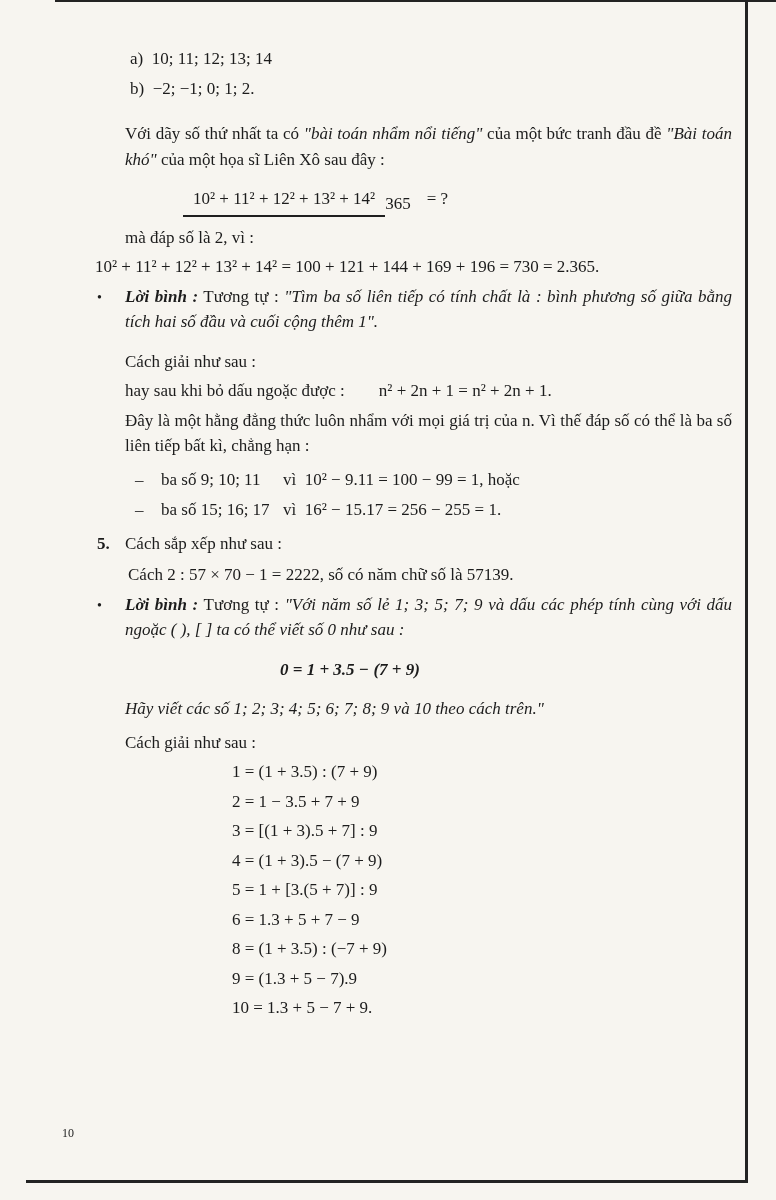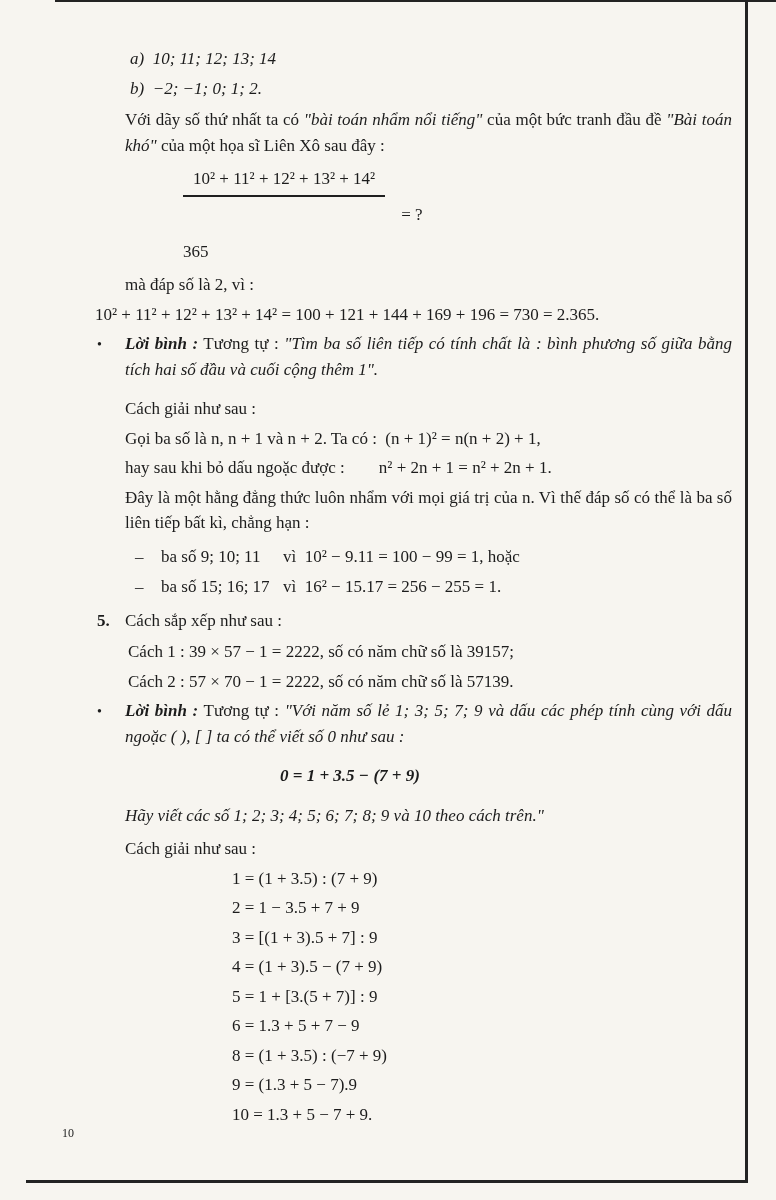--- a/index.html
+++ b/index.html
@@ -22,26 +22,26 @@
 
   .content { position:absolute; top:46px; left:125px; right:44px; }
 
   .line { margin-bottom:4px; }
   .para { margin-bottom:8px; }
   .justify { text-align:justify; }
   .it { font-style:italic; }
   .bi { font-weight:700; font-style:italic; }
   .pre { white-space:pre-wrap; }
 
-  .ab-list { margin-left:5px; margin-bottom:6px;font-style:italic; }
+  .ab-list { margin-left:5px; margin-bottom:20px; }
 
   .wide { margin-left:-30px; }
 
   .fraction-row { display:flex; align-items:center; margin:4px 0 8px 58px; }
-  .fraction { display:inline-flex; flex-direction:column; align-items:flex-start;gap:31px; }
+  .fraction { display:inline-flex; flex-direction:row; align-items:flex-end; }
   .fraction .num { padding:0 10px 3px; border-bottom:2px solid #1f1f1f; }
   .fraction .den { padding-top:11px; }
   .frac-rhs { margin-left:16px; }
 
   .bullet-block { display:flex; margin:4px 0 6px -28px; }
   .bullet { width:28px; flex:none; font-size:14px; padding-top:3px; }
 
   .hay-line { margin-bottom:4px; }
   .hay-eq { margin-left:34px; }
 
@@ -91,21 +91,20 @@
 
     <div class="line wide pre">10² + 11² + 12² + 13² + 14² = 100 + 121 + 144 + 169 + 196 = 730 = 2.365.</div>
 
     <div class="bullet-block">
       <span class="bullet">•</span>
       <p class="para justify"><span class="bi">Lời bình :</span><span> Tương tự : </span><span class="it">"Tìm ba số liên tiếp có tính chất là : bình phương số giữa bằng tích hai số đầu và cuối cộng thêm 1".</span></p>
     </div>
 
     <div class="line">Cách giải như sau :</div>
 
-    <div class="line pre">Gọi ba số là n, n + 1 và n + 2. Ta có :  (n + 1)² = n(n + 2) + 1,</div>
 
     <div class="hay-line"><span>hay sau khi bỏ dấu ngoặc được :</span><span class="hay-eq">n² + 2n + 1 = n² + 2n + 1.</span></div>
 
     <p class="para justify">Đây là một hằng đẳng thức luôn nhẩm với mọi giá trị của n. Vì thế đáp số có thể là ba số liên tiếp bất kì, chẳng hạn :</p>
 
     <div class="dash-item">
       <span class="dash">–</span>
       <span class="dash-t1">ba số 9; 10; 11</span>
       <span class="pre">vì  10² − 9.11 = 100 − 99 = 1, hoặc</span>
     </div>
@@ -114,21 +113,20 @@
       <span class="dash">–</span>
       <span class="dash-t1">ba số 15; 16; 17</span>
       <span class="pre">vì  16² − 15.17 = 256 − 255 = 1.</span>
     </div>
 
     <div class="numbered">
       <span class="num-label">5.</span>
       <span>Cách sắp xếp như sau :</span>
     </div>
 
-    <div class="line indent1">Cách 1 : 39 × 57 − 1 = 2222, số có năm chữ số là 39157;</div>
     <div class="line indent1">Cách 2 : 57 × 70 − 1 = 2222, số có năm chữ số là 57139.</div>
 
     <div class="bullet-block">
       <span class="bullet">•</span>
       <p class="para justify"><span class="bi">Lời bình :</span><span> Tương tự : </span><span class="it">"Với năm số lẻ 1; 3; 5; 7; 9 và dấu các phép tính cùng với dấu ngoặc ( ), [ ] ta có thể viết số 0 như sau :</span></p>
     </div>
 
     <div class="center-eq it">0 = 1 + 3.5 − (7 + 9)</div>
 
     <p class="para it">Hãy viết các số 1; 2; 3; 4; 5; 6; 7; 8; 9 và 10 theo cách trên."</p>

